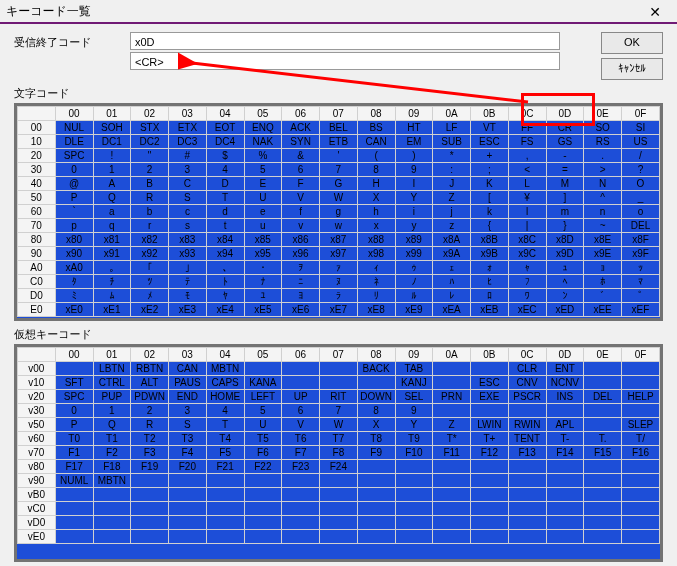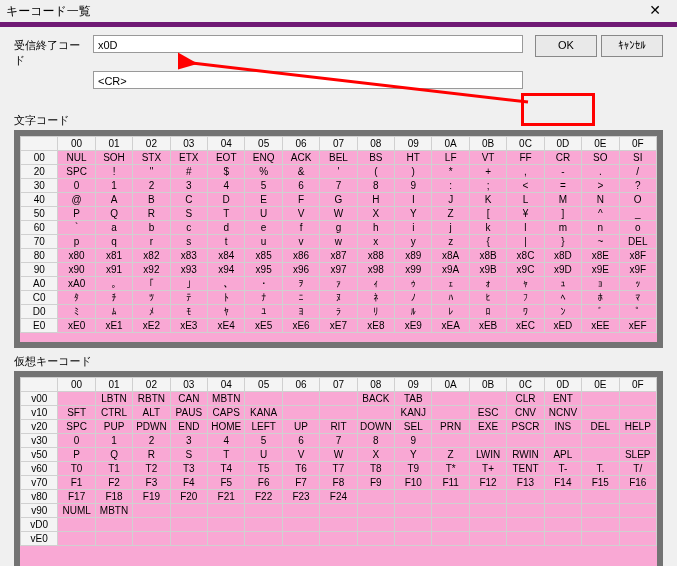--- a/index.html
+++ b/index.html
@@ -1,28 +1,28 @@
 <!DOCTYPE html>
 <html><head>
 <meta charset="utf-8">
 <style>
 html,body{margin:0;padding:0;font-family:"MS Gothic","MS PGothic",sans-serif;font-size:11px;background:#f0f0f0;color:#000}
 .window{width:677px;height:566px;background:#f0f0f0;position:relative;box-sizing:border-box}
-.titlebar{height:22px;line-height:22px;padding:0 6px;display:flex;align-items:flex-start;justify-content:space-between;border-bottom:5px solid #701a75}
+.titlebar{height:22px;line-height:22px;padding:0 6px;display:flex;align-items:flex-end;justify-content:space-between;border-bottom:2px solid #701a75}
 .titlebar .t{font-size:12px}
 .close{width:32px;height:20px;display:flex;align-items:center;justify-content:center;font-size:14px;cursor:default}
 .content{padding:8px 14px 10px 14px}
 .row1{display:flex;align-items:flex-start;gap:12px}
 .lbl{width:104px;padding-top:3px}
 .fields{flex:1}
-.tf{width:430px;height:18px;border:1px solid #999;background:#fff;padding:0 4px;line-height:18px;font-size:11px;box-sizing:border-box;margin-bottom:18px}
-.btns{display:flex;gap:4px;margin-left:auto}
+.tf{width:430px;height:18px;border:1px solid #999;background:#fff;padding:0 4px;line-height:18px;font-size:11px;box-sizing:border-box;margin-bottom:2px}
+.btns{display:flex;flex-direction:column;gap:4px;margin-left:auto}
 .btn{width:60px;height:20px;border:1px solid #888;background:#e9e9e9;font-size:11px;text-align:center;line-height:18px;cursor:default}
 .sec-lbl{margin:6px 0 2px 0}
-.grid{border:6px solid #737373;background:#f9a8d4;box-sizing:border-box}
+.grid{border:3px solid #737373;background:#1d4ed8;box-sizing:border-box}
 table{border-collapse:collapse;width:100%;table-layout:fixed}
 th,td{border:1px solid #d0d0d0;text-align:center;font-size:10px;height:13px;line-height:13px;padding:0;overflow:hidden;white-space:nowrap}
 th{background:#f4f4f4;font-weight:normal}
 td.rowh{background:#f4f4f4}
 .grid1{height:218px}
 .grid2{height:218px;margin-top:2px}
 
 .hl{position:absolute;border:3px solid red;box-sizing:border-box;pointer-events:none}
 .arrow{position:absolute;pointer-events:none}
 </style>
@@ -82,20 +82,39 @@
               <td>BS</td>
               <td>HT</td>
               <td>LF</td>
               <td>VT</td>
               <td>FF</td>
               <td>CR</td>
               <td>SO</td>
               <td>SI</td>
             </tr>
             <tr>
+              <td class="rowh">10</td>
+              <td>DLE</td>
+              <td>DC1</td>
+              <td>DC2</td>
+              <td>DC3</td>
+              <td>DC4</td>
+              <td>NAK</td>
+              <td>SYN</td>
+              <td>ETB</td>
+              <td>CAN</td>
+              <td>EM</td>
+              <td>SUB</td>
+              <td>ESC</td>
+              <td>FS</td>
+              <td>GS</td>
+              <td>RS</td>
+              <td>US</td>
+            </tr>
+            <tr>
               <td class="rowh">20</td>
               <td>SPC</td>
               <td>!</td>
               <td>"</td>
               <td>#</td>
               <td>$</td>
               <td>%</td>
               <td>&amp;</td>
               <td>'</td>
               <td>(</td>
@@ -492,20 +511,58 @@
               <td></td>
               <td></td>
               <td></td>
               <td></td>
               <td></td>
             </tr>
             <tr>
               <td class="rowh">v90</td>
               <td>NUML</td>
               <td>MBTN</td>
+              <td></td>
+              <td></td>
+              <td></td>
+              <td></td>
+              <td></td>
+              <td></td>
+              <td></td>
+              <td></td>
+              <td></td>
+              <td></td>
+              <td></td>
+              <td></td>
+              <td></td>
+              <td></td>
+            </tr>
+            <tr>
+              <td class="rowh">vB0</td>
+              <td></td>
+              <td></td>
+              <td></td>
+              <td></td>
+              <td></td>
+              <td></td>
+              <td></td>
+              <td></td>
+              <td></td>
+              <td></td>
+              <td></td>
+              <td></td>
+              <td></td>
+              <td></td>
+              <td></td>
+              <td></td>
+            </tr>
+            <tr>
+              <td class="rowh">vC0</td>
+              <td></td>
+              <td></td>
               <td></td>
               <td></td>
               <td></td>
               <td></td>
               <td></td>
               <td></td>
               <td></td>
               <td></td>
               <td></td>
               <td></td>

